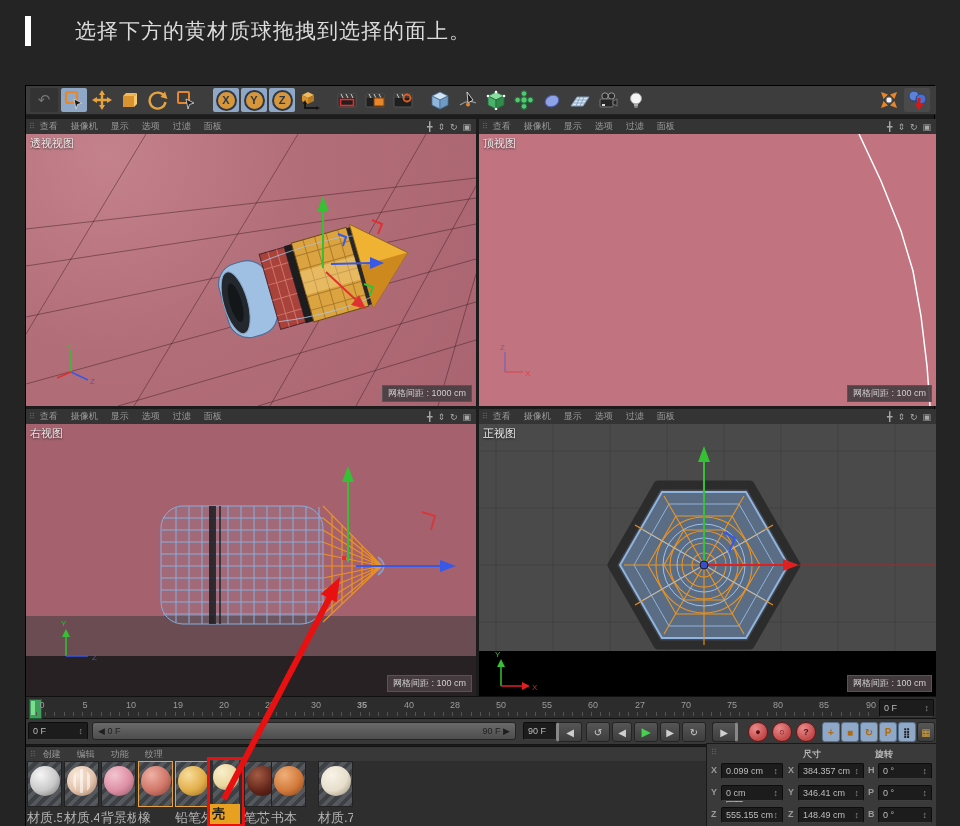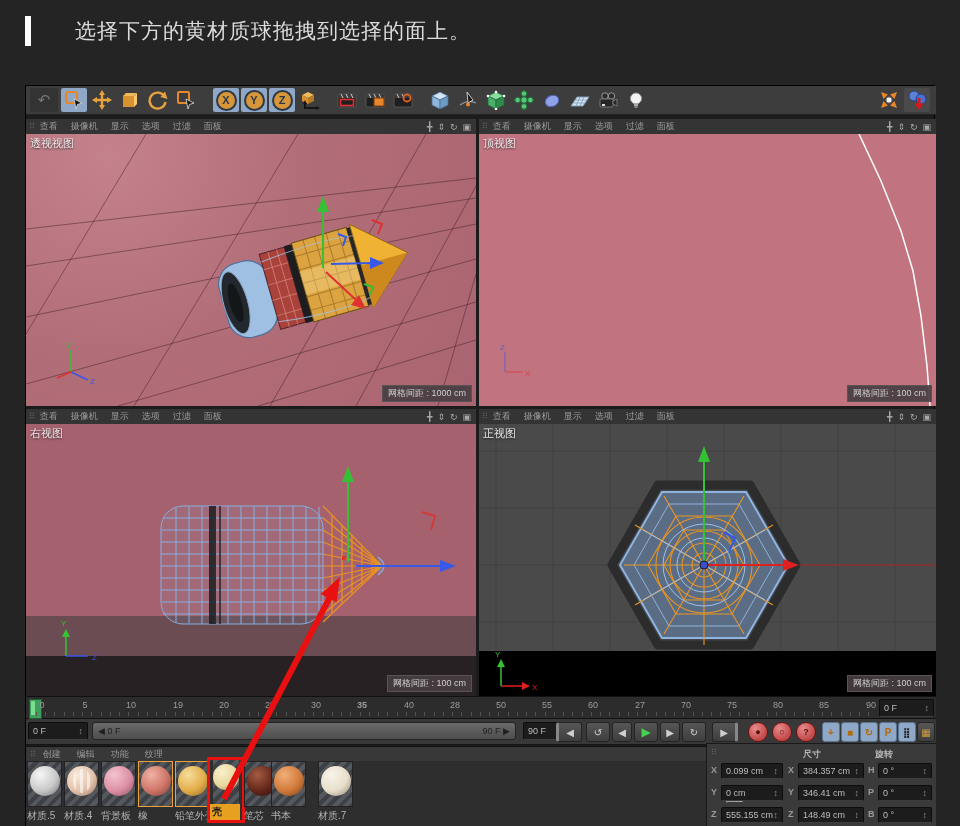--- a/index.html
+++ b/index.html
@@ -52,21 +52,21 @@
   .mats{position:absolute;left:0;top:660px;width:680px;height:81px;background:#2e2e2e;border-top:1px solid #111;box-sizing:border-box;}
   .mats .menubar{position:absolute;left:0;top:0;width:100%;height:14px;background:#383838;display:flex;align-items:center;font-size:9px;color:#9a9a9a;}
   .mats .menubar .grip{color:#636363;font-size:8px;margin:0 7px 0 4px;}
   .mats .menubar .m{margin-right:16px;}
   .mat{position:absolute;top:14px;width:35px;}
   .mat .thumb{width:35px;height:46px;background:repeating-linear-gradient(135deg,#55595d 0 4px,#3d4145 4px 8px);border:1px solid #222;box-sizing:border-box;display:flex;justify-content:center;padding-top:4px;}
   .mat.outlined .thumb{border:1px solid #e8a33d;}
   .mat .sphere{width:30px;height:30px;border-radius:50%;}
   .mat .sphere.striped{position:relative;}
   .mat .sphere.striped::after{content:'';position:absolute;inset:3px 6px;border-radius:50%;background:repeating-linear-gradient(90deg,rgba(255,255,255,.55) 0 3px,transparent 3px 7px);}
-  .mat .label{display:block;margin-top:2px;font-size:10px;color:#b2b2b2;white-space:nowrap;overflow:hidden;max-width:35px;}
+  .mat .label{display:block;margin-top:2px;font-size:13px;color:#b2b2b2;white-space:nowrap;overflow:hidden;max-width:35px;}
   .mat.selected{border:3px solid #e81010;width:32px;top:10px;padding-bottom:0;}
   .mat.selected .thumb{width:26px;height:44px;border:none;margin:0 auto;}
   .mat.selected .sphere{width:26px;height:26px;}
   .mat.selected .label{background:#e8a020;color:#1c1c1c;margin:0;padding:1px 2px;max-width:26px;font-weight:bold;}
   
   .coords{position:absolute;left:680px;top:657px;width:230px;height:84px;background:#3a3a3a;border-top:1px solid #191919;border-left:1px solid #191919;box-sizing:border-box;font-size:9px;color:#a8a8a8;}
   .coords .hdr{position:absolute;top:4px;font-weight:bold;color:#b8b8b8;}
   .coords .grip{position:absolute;left:4px;top:4px;color:#636363;font-size:8px;}
   .coords .axl{position:absolute;color:#9a9a9a;font-weight:bold;}
   .coords .fld{height:16px;text-align:right;}

